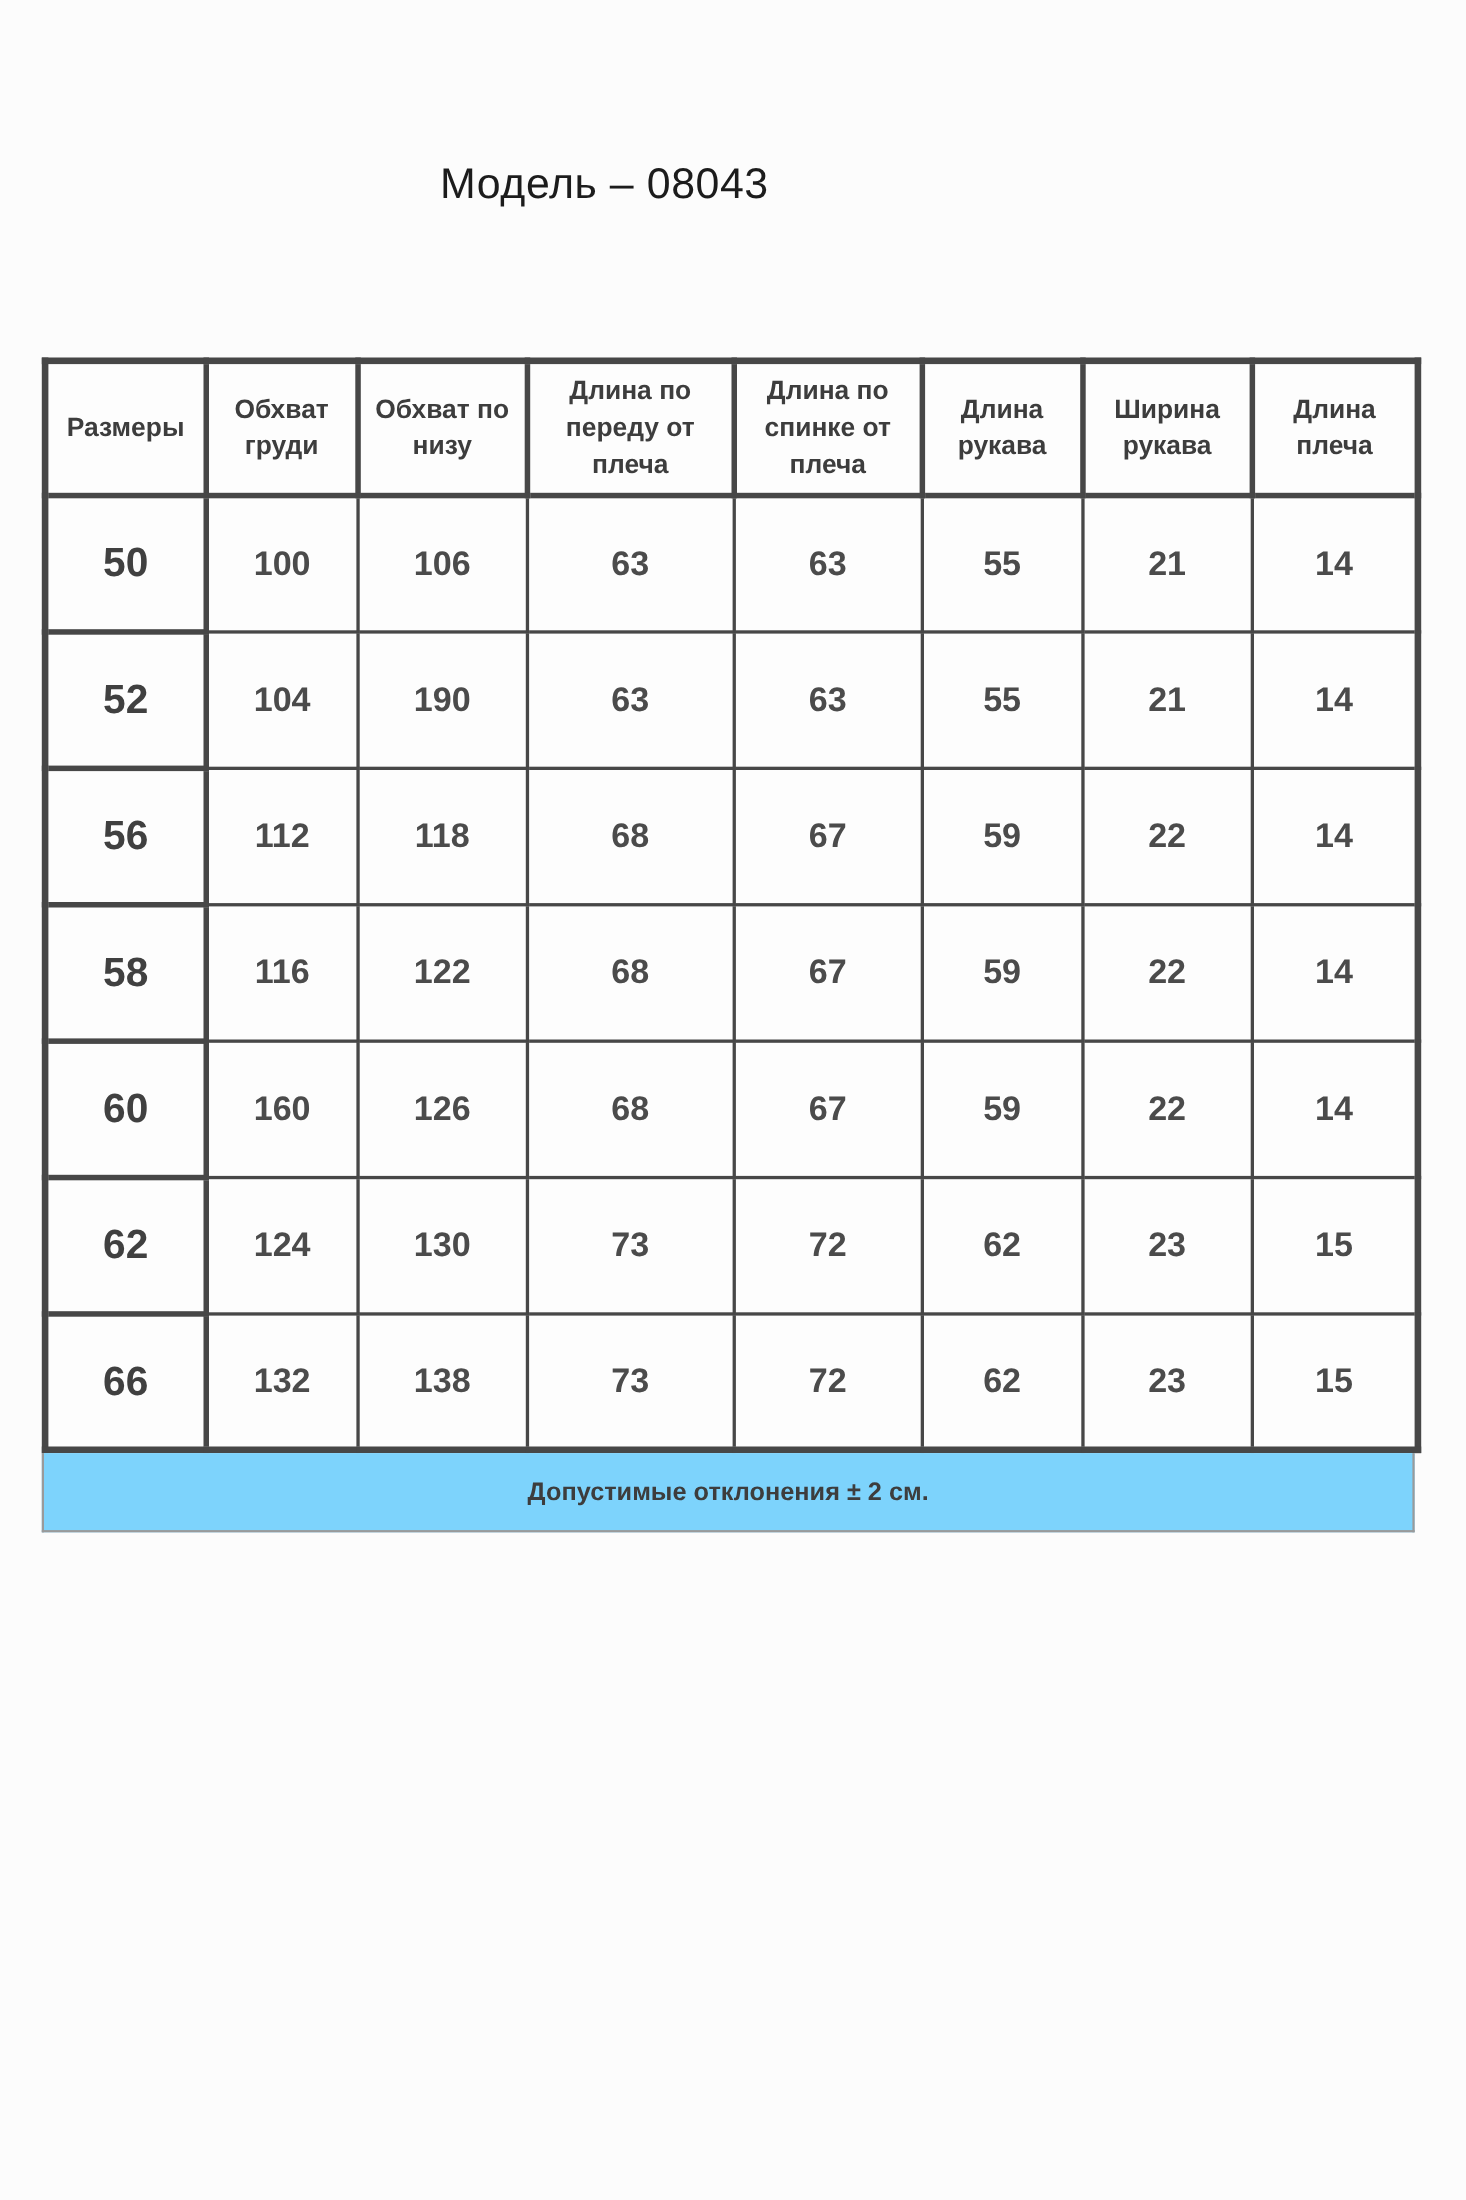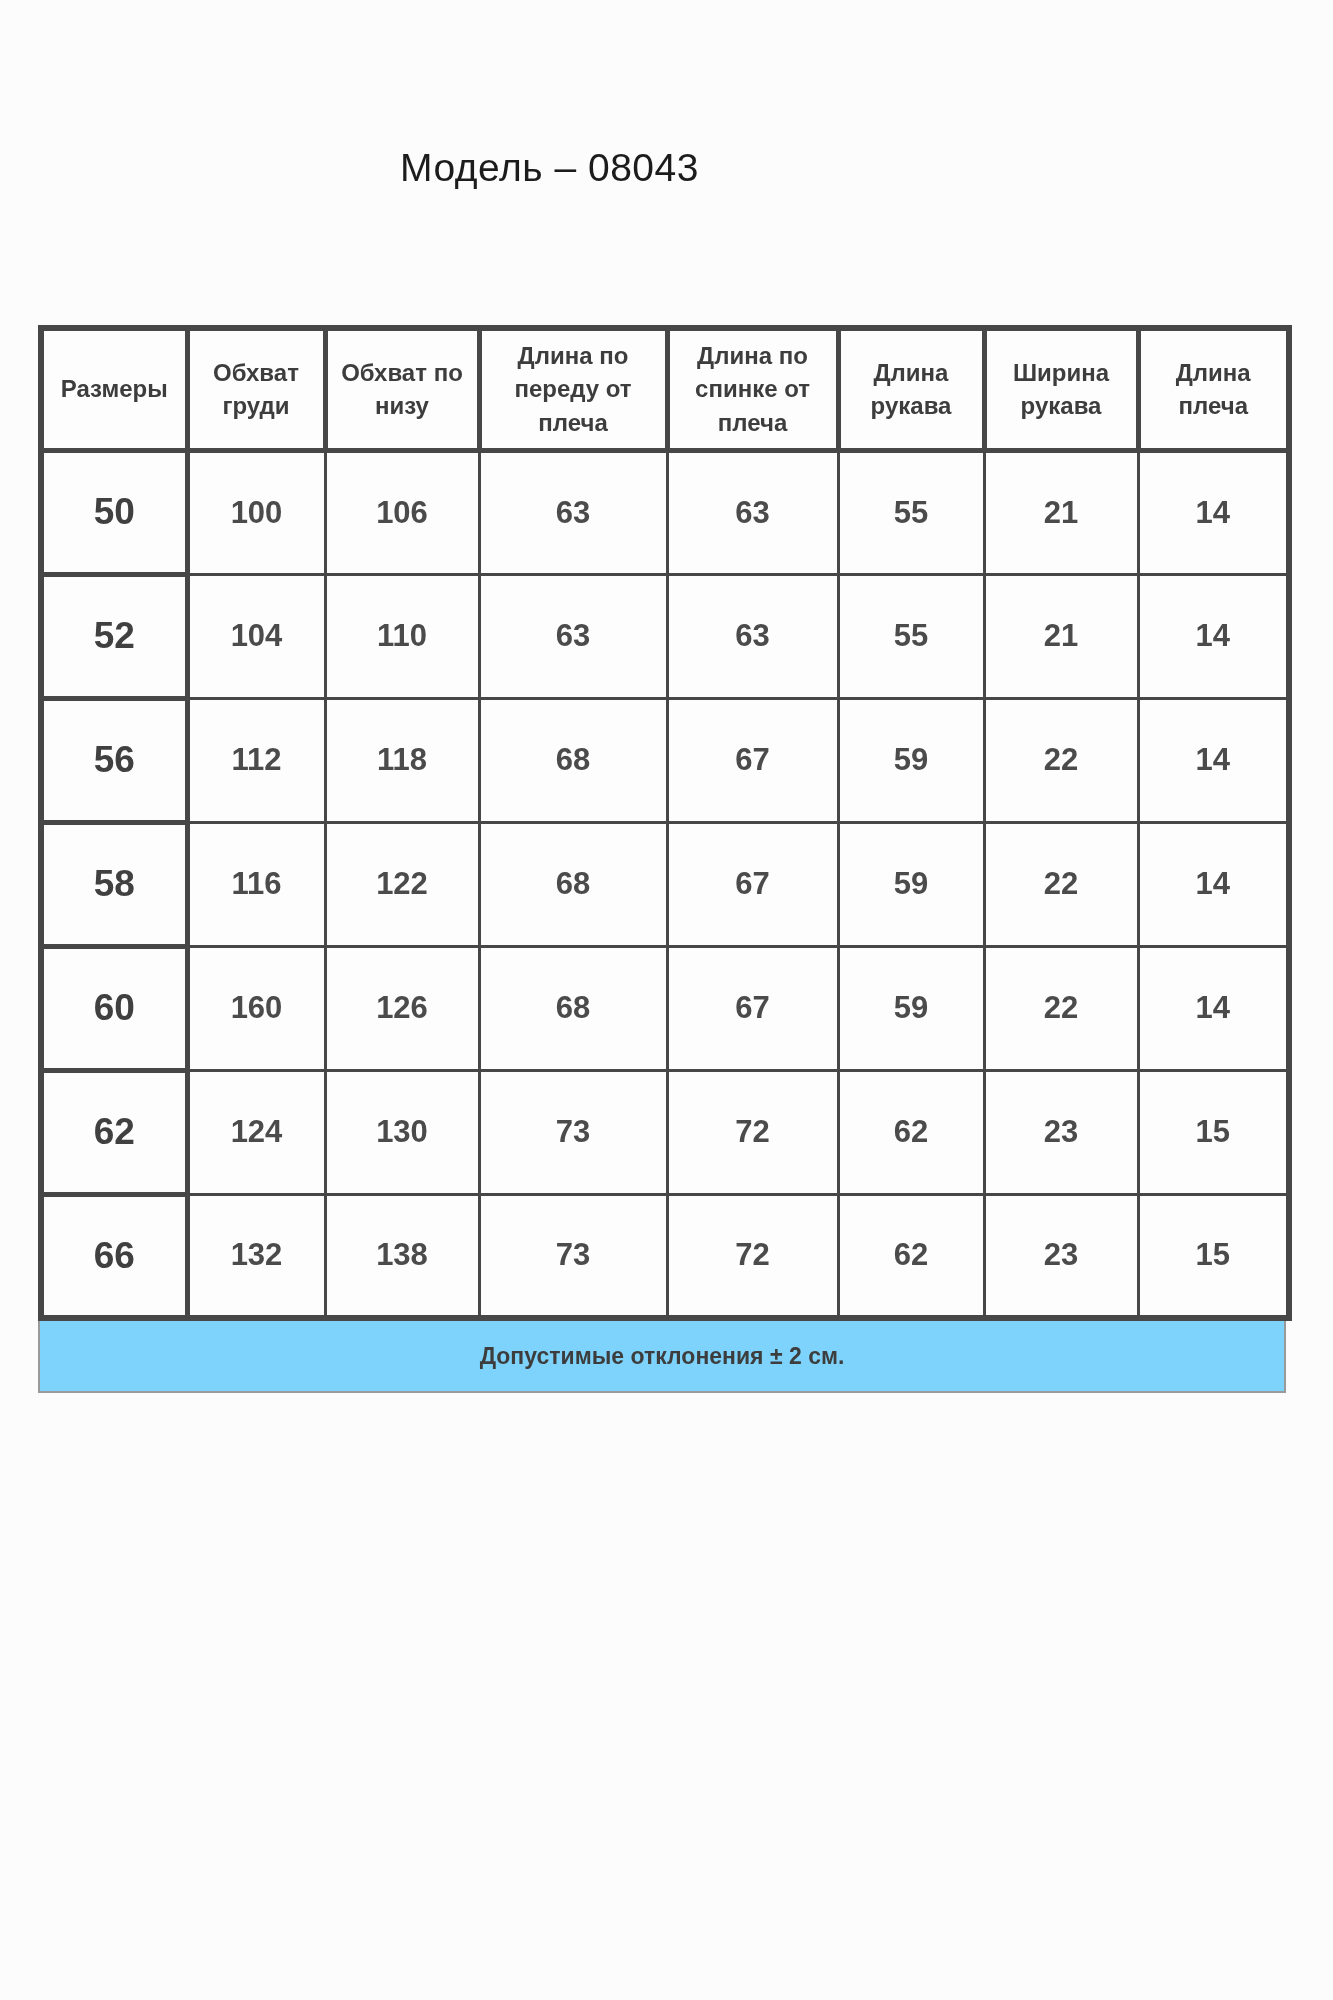--- a/index.html
+++ b/index.html
@@ -115,21 +115,21 @@
           <td class="value-cell">106</td>
           <td class="value-cell">63</td>
           <td class="value-cell">63</td>
           <td class="value-cell">55</td>
           <td class="value-cell">21</td>
           <td class="value-cell">14</td>
         </tr>
         <tr>
           <td class="size-cell">52</td>
           <td class="value-cell">104</td>
-          <td class="value-cell">110</td>
+          <td class="value-cell">190</td>
           <td class="value-cell">63</td>
           <td class="value-cell">63</td>
           <td class="value-cell">55</td>
           <td class="value-cell">21</td>
           <td class="value-cell">14</td>
         </tr>
         <tr>
           <td class="size-cell">56</td>
           <td class="value-cell">112</td>
           <td class="value-cell">118</td>

